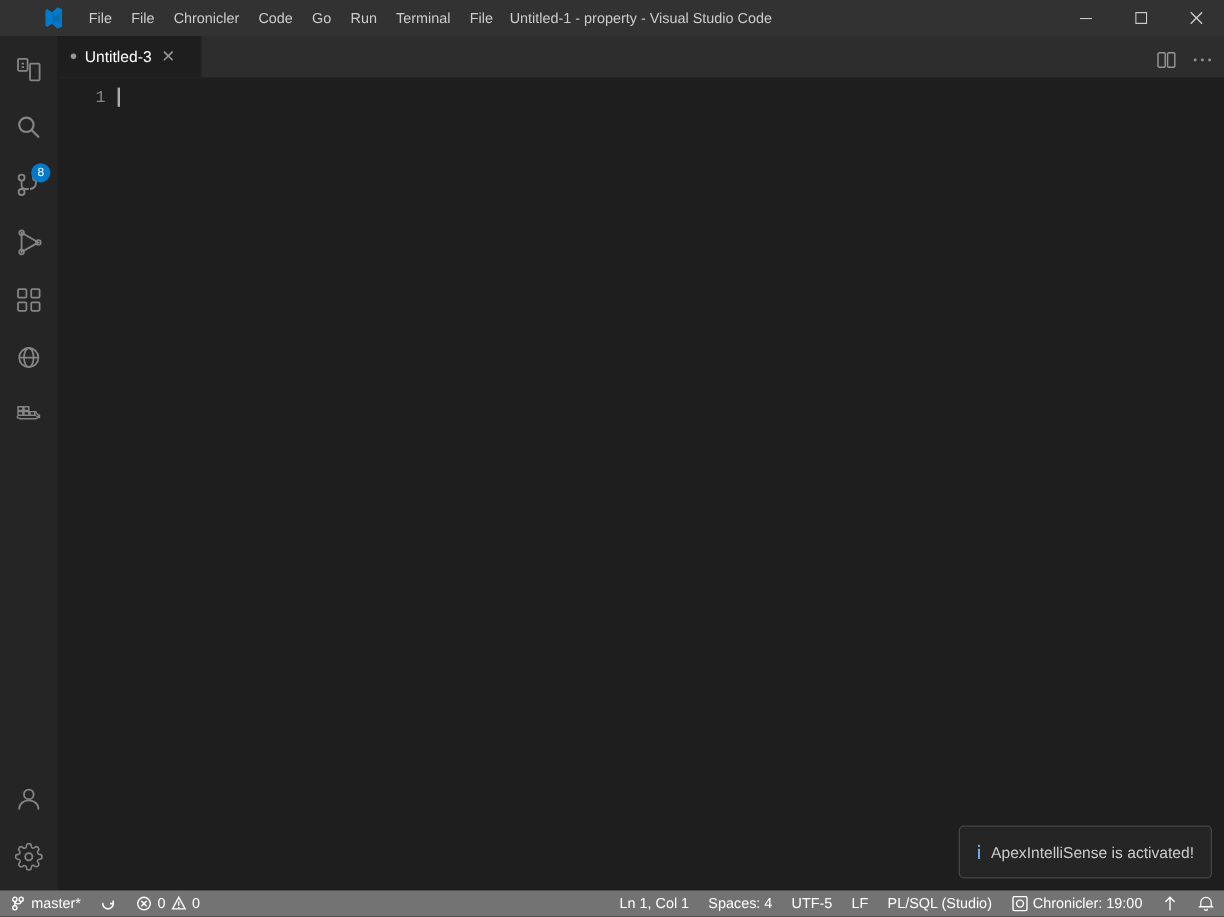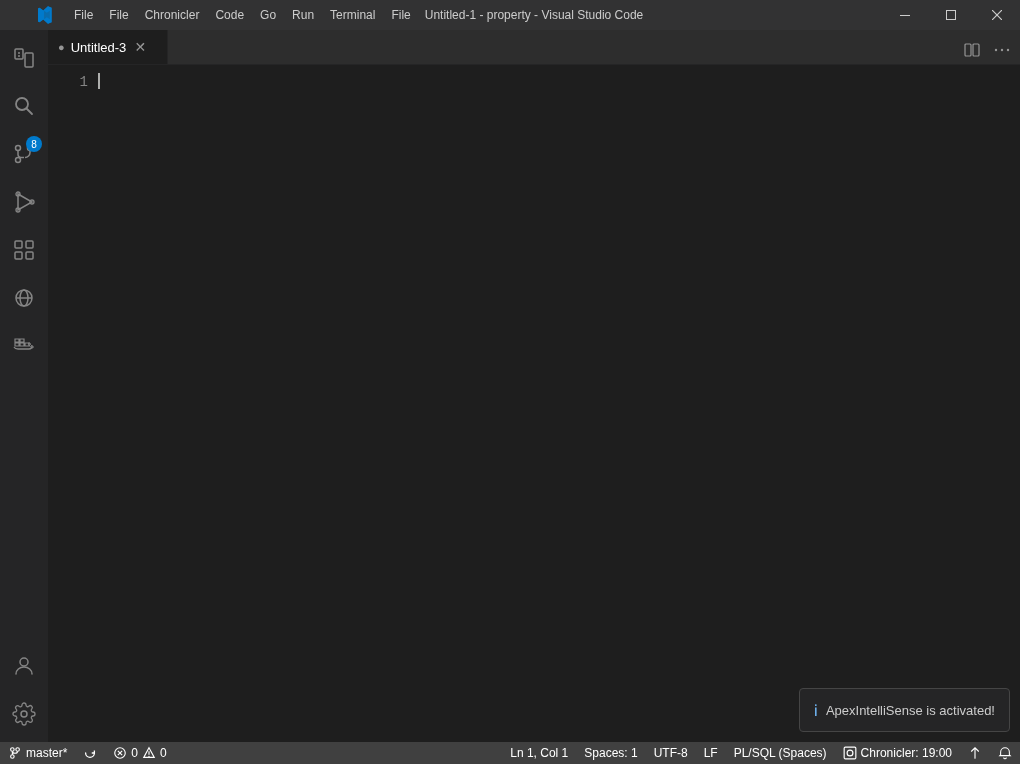--- a/index.html
+++ b/index.html
@@ -254,21 +254,21 @@
     }
     .notification-icon {
       color: #75beff;
       font-size: 16px;
       flex-shrink: 0;
     }
 
     
     .status-bar {
       height: 22px;
-      background: #404040;
+      background: #737373;
       display: flex;
       align-items: center;
       font-size: 12px;
       color: #ffffff;
       flex-shrink: 0;
     }
     .status-left {
       display: flex;
       align-items: center;
       height: 100%;
@@ -497,30 +497,30 @@
       </svg>
       <span>0</span>
     </div>
   </div>
 
   <div class="status-right">
     <div class="status-item">
       <span>Ln 1, Col 1</span>
     </div>
     <div class="status-item">
-      <span>Spaces: 1</span>
-    </div>
-    <div class="status-item">
-      <span>UTF-8</span>
+      <span>Spaces: 4</span>
+    </div>
+    <div class="status-item">
+      <span>UTF-5</span>
     </div>
     <div class="status-item">
       <span>LF</span>
     </div>
     <div class="status-item">
-      <span>PL/SQL (Spaces)</span>
+      <span>PL/SQL (Studio)</span>
     </div>
     <div class="status-item">
       <svg width="12" height="12" viewBox="0 0 12 12">
         <rect x="1" y="1" width="10" height="10" rx="1" stroke="white" stroke-width="1" fill="none"></rect>
         <circle cx="6" cy="6" r="2.5" stroke="white" stroke-width="1" fill="none"></circle>
       </svg>
       <span>Chronicler: 19:00</span>
     </div>
     <div class="status-item">
       <svg width="14" height="14" viewBox="0 0 16 16">

